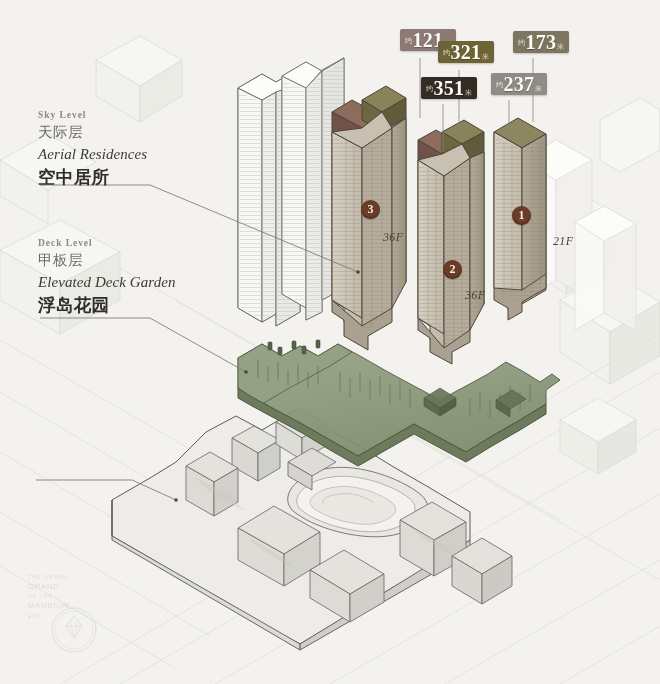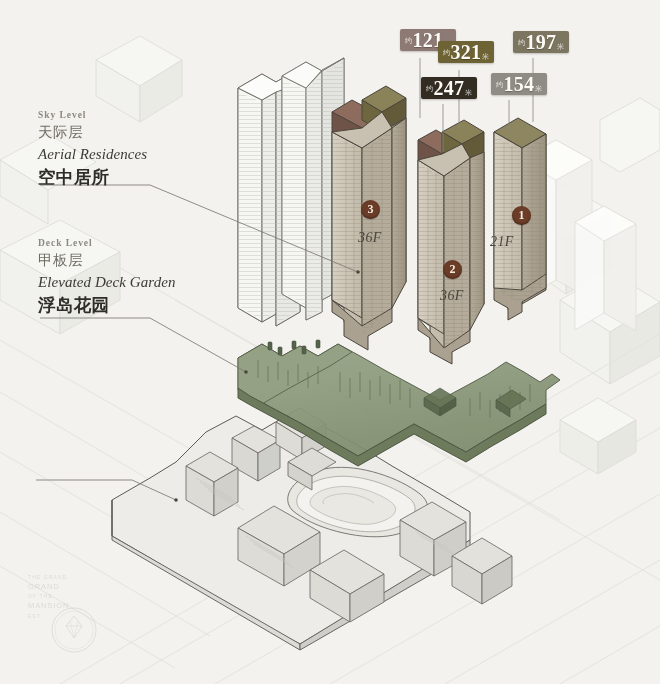--- a/index.html
+++ b/index.html
@@ -60,21 +60,21 @@
     background:#6b3c27;
     color:#f4ece1;
     font-family:"Liberation Serif", serif;
     font-weight:700;font-size:12px;
     display:flex;align-items:center;justify-content:center;
     box-shadow:inset 0 -1px 2px rgba(0,0,0,.35), 0 1px 1px rgba(0,0,0,.2);
   }
   .floors{
     position:absolute;
     font-family:"Liberation Serif", serif;
-    font-style:italic;font-size:14px;color:#4a453c;letter-spacing:.03em;
+    font-style:italic;font-size:12px;color:#4a453c;letter-spacing:.03em;margin-left:25px;
   }
 
   
   #seal{position:absolute;left:28px;top:566px;width:92px;height:92px;opacity:.17;}
   #seal .st{
     position:absolute;left:0;right:0;text-align:left;
     font-family:Liberation Sans, sans-serif;color:#6a665c;
   }
   #seal .s1{top:8px;font-size:5px;letter-spacing:.22em;}
   #seal .s2{top:16px;font-size:7.5px;letter-spacing:.12em;}
@@ -455,42 +455,42 @@
       <span class="num">121</span>
       <span class="suf">米</span>
     </div>
     <div class="tag" id="tag-228" style="left: 438px; top: 41px; background: rgb(110, 99, 52);">
       <span class="pre">约</span>
       <span class="num">321</span>
       <span class="suf">米</span>
     </div>
     <div class="tag" id="tag-247" style="left: 421px; top: 77px; background: rgb(51, 44, 35);">
       <span class="pre">约</span>
-      <span class="num">247</span>
+      <span class="num">351</span>
       <span class="suf">米</span>
     </div>
     <div class="tag" id="tag-237" style="left: 491px; top: 73px; background: rgb(143, 140, 133);">
       <span class="pre">约</span>
-      <span class="num">154</span>
+      <span class="num">237</span>
       <span class="suf">米</span>
     </div>
     <div class="tag" id="tag-197" style="left: 513px; top: 31px; background: rgb(124, 117, 96);">
       <span class="pre">约</span>
-      <span class="num">197</span>
+      <span class="num">173</span>
       <span class="suf">米</span>
     </div>
 
     <div class="badge" style="left:361px;top:200px;">3</div>
     <div class="floors" style="left:358px;top:230px;">36F</div>
 
     <div class="badge" style="left:443px;top:260px;">2</div>
     <div class="floors" style="left:440px;top:288px;">36F</div>
 
     <div class="badge" style="left:512px;top:206px;">1</div>
-    <div class="floors" style="left:490px;top:234px;">21F</div>
+    <div class="floors" style="left:528px;top:234px;">21F</div>
 
     <div class="ann" id="ann-sky">
       <p class="eyebrow">Sky Level</p>
       <p class="cn-sm">天际层</p>
       <p class="en">Aerial Residences</p>
       <p class="cn-lg">空中居所</p>
     </div>
 
     <div class="ann" id="ann-deck">
       <p class="eyebrow">Deck Level</p>

